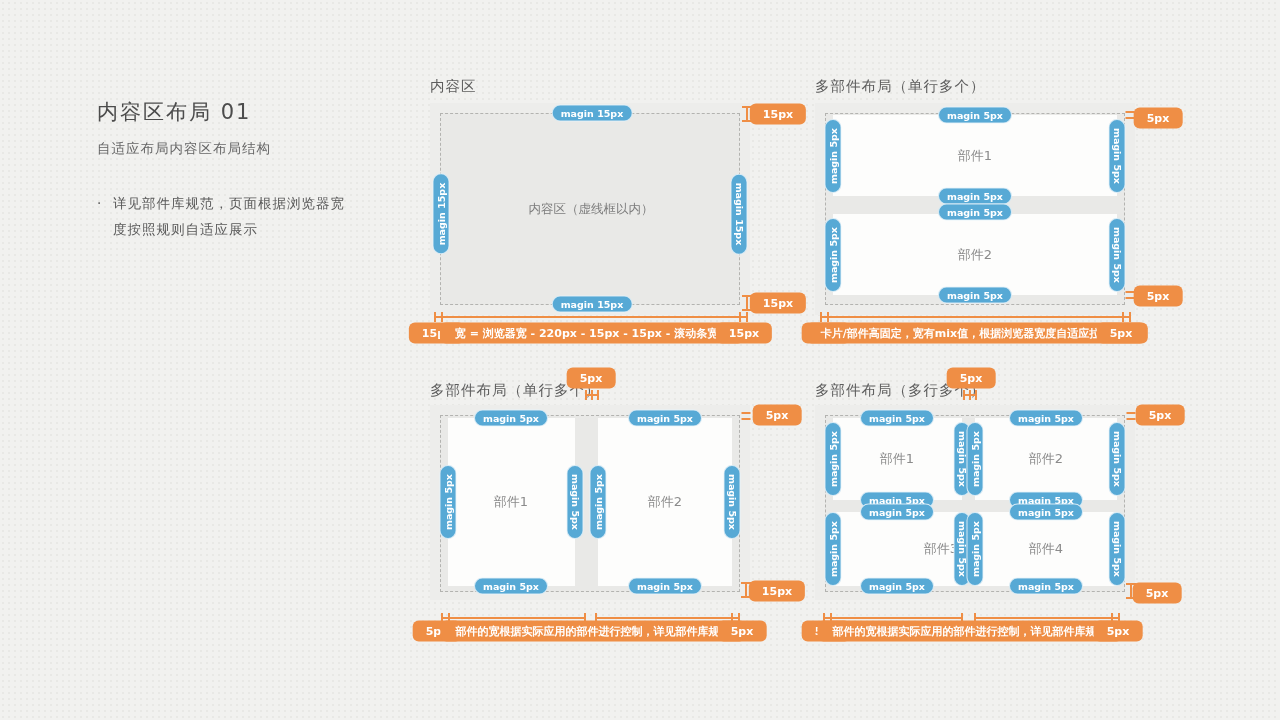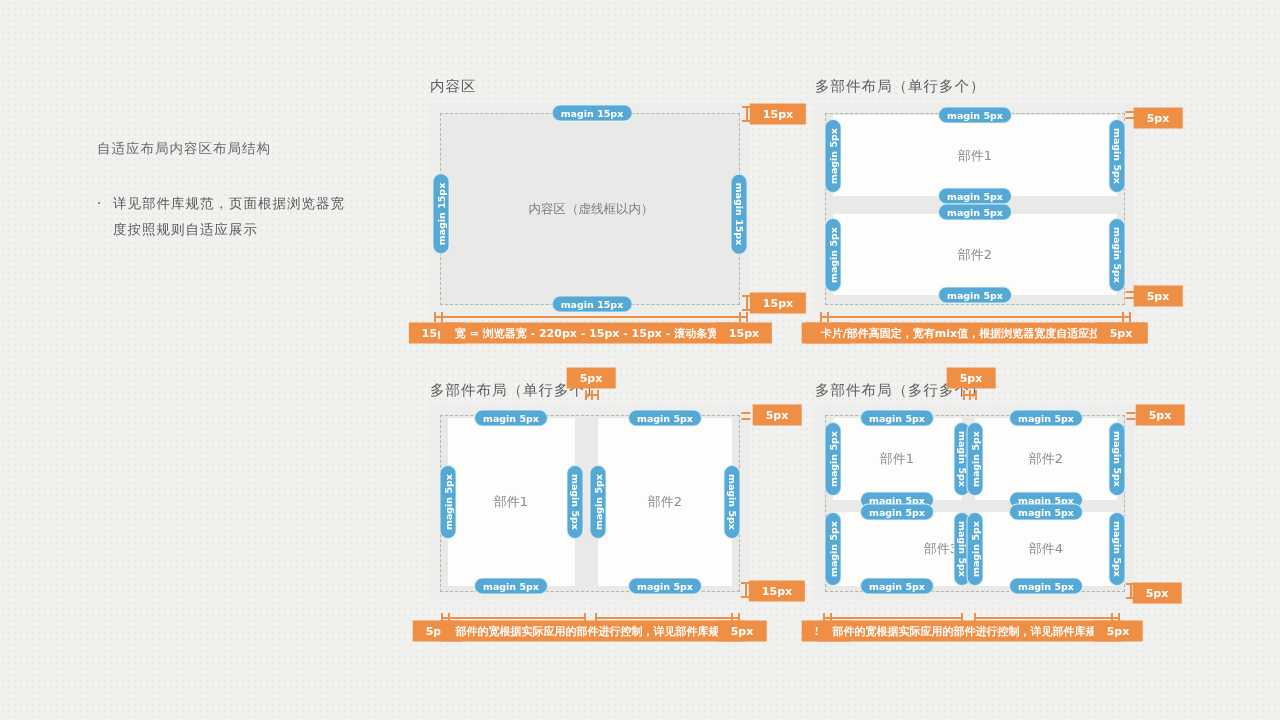--- a/index.html
+++ b/index.html
@@ -27,21 +27,21 @@
   .clabel{position:absolute;transform:translate(-50%,-50%);color:#8b8b8b;font-size:13px;white-space:nowrap;}
   .center-label{position:absolute;transform:translate(-50%,-50%);color:#7c7c7c;font-size:12.5px;white-space:nowrap;}
 
   .pill-b{position:absolute;transform:translate(-50%,-50%);background:#57a9d5;color:#fff;
     font-size:9.5px;font-weight:bold;line-height:13px;padding:1px 8px;border-radius:9px;
     border:1px solid rgba(255,255,255,.75);white-space:nowrap;z-index:5;}
   .pill-b.v{transform:translate(-50%,-50%) rotate(-90deg);}
   .pill-b.vr{transform:translate(-50%,-50%) rotate(90deg);}
 
   .pill-o{position:absolute;transform:translate(-50%,-50%);background:#ef8e45;color:#fff;
-    font-size:11px;font-weight:bold;line-height:19px;padding:1px 13px;border-radius:0;
+    font-size:11px;font-weight:bold;line-height:19px;padding:1px 13px;border-radius:6px;
     white-space:nowrap;z-index:6;}
   .pill-o.long{font-weight:bold;padding:1px 15px;}
 
   .mline{position:absolute;height:2px;background:#ef8e45;z-index:4;}
   .mline .t{position:absolute;width:2px;height:10px;background:#ef8e45;top:-4px;}
 
   .meq{position:absolute;width:9px;height:8px;transform:translate(-50%,-50%);
     border-top:2px solid #ef8e45;border-bottom:2px solid #ef8e45;box-sizing:border-box;z-index:6;}
   .miv{position:absolute;width:10px;height:16px;transform:translate(-50%,-50%);
     border-top:2px solid #ef8e45;border-bottom:2px solid #ef8e45;box-sizing:border-box;
@@ -50,20 +50,21 @@
     border-left:2px solid #ef8e45;border-right:2px solid #ef8e45;box-sizing:border-box;
     background:
       linear-gradient(#ef8e45,#ef8e45) 50% 50%/100% 2px no-repeat,
       linear-gradient(#ef8e45,#ef8e45) 50% 50%/2px 100% no-repeat;z-index:6;}
 </style>
 </head>
 <body>
 
 <div class="stage">
 
+  <div class="intro-title" style="left:97px;top:98px;">内容区布局 01</div>
   <div class="intro-sub" style="left:97px;top:140px;">自适应布局内容区布局结构</div>
   <div class="intro-bullet" style="left:97px;top:190px;">
     <span class="mk">·</span>
     <span class="tx">详见部件库规范，页面根据浏览器宽度按照规则自适应展示</span>
   </div>
 
   <div class="dhead" style="left:430px;top:77px;">内容区</div>
   <div class="gbox" style="left:430px;top:103px;width:320px;height:212px;"></div>
   <div class="dash" style="left:440px;top:113px;width:298px;height:190px;"></div>
   <div class="center-label" style="left:591px;top:209px;text-align:center;">内容区（虚线框以内）</div>

